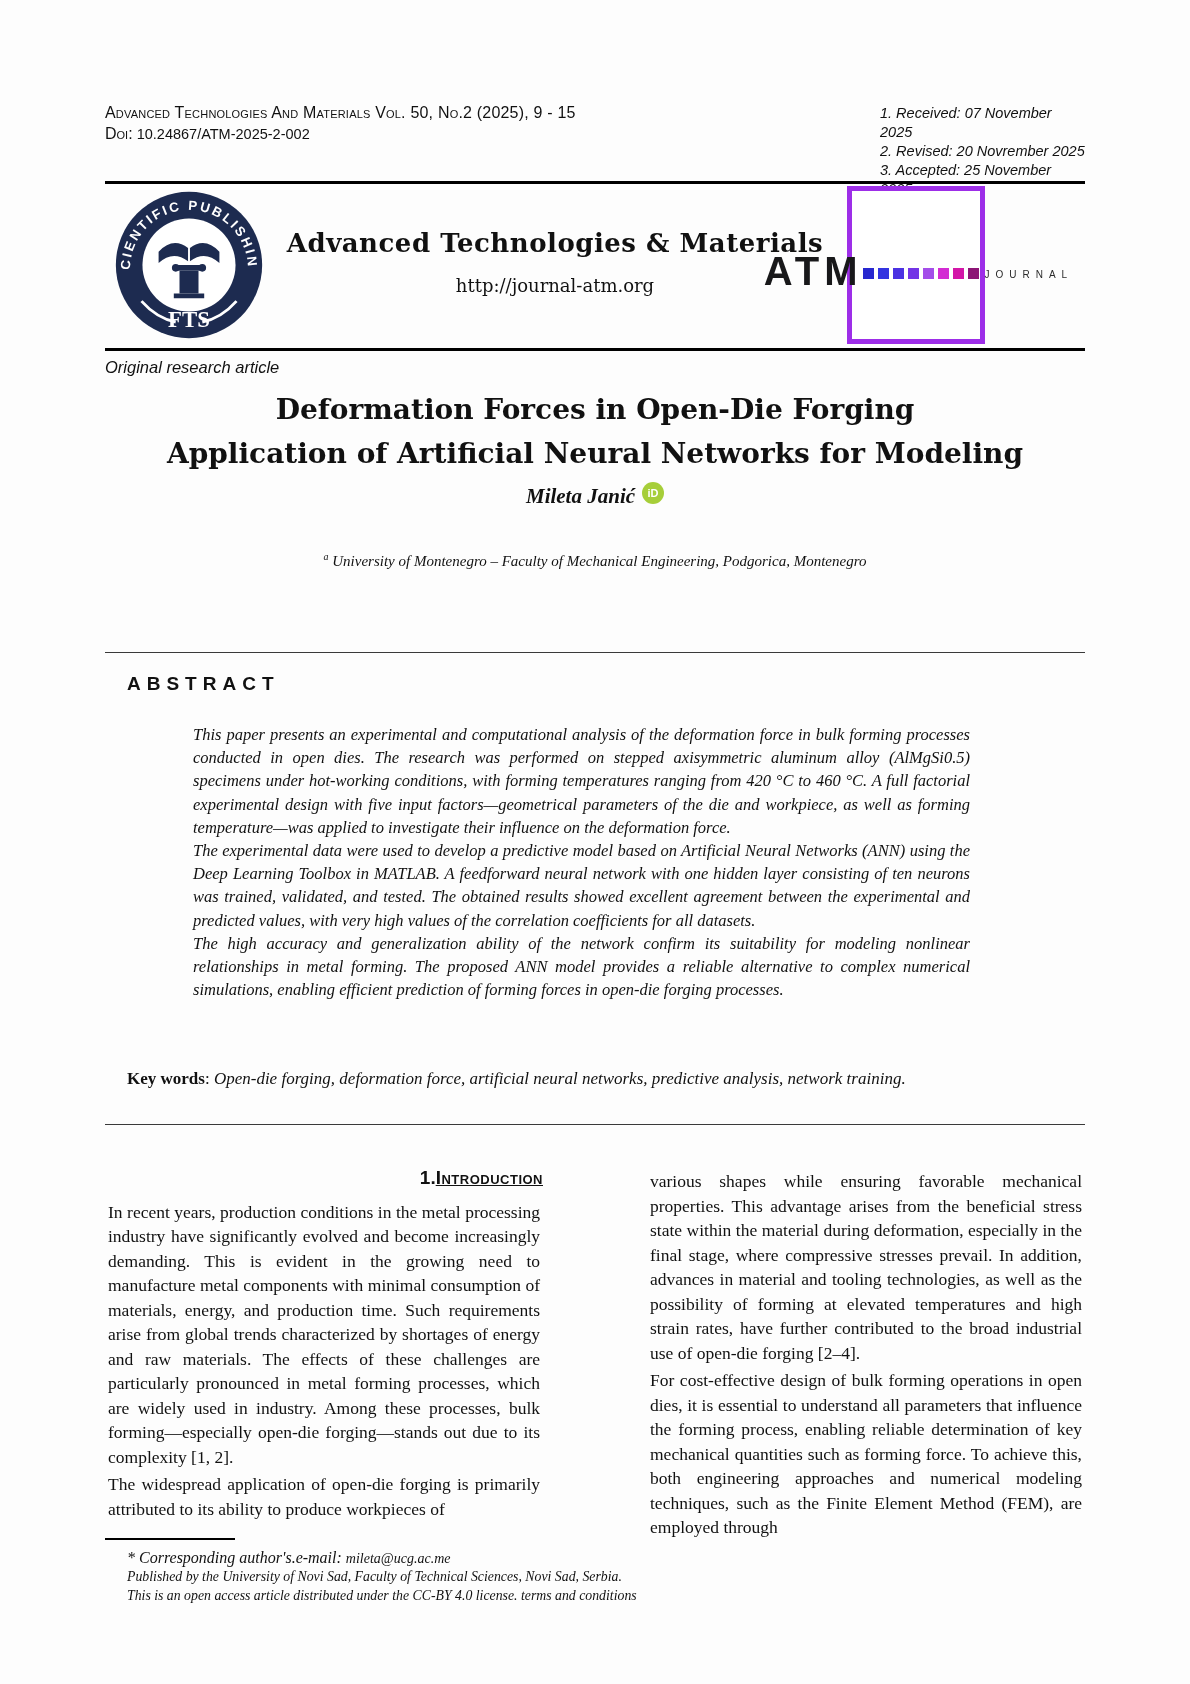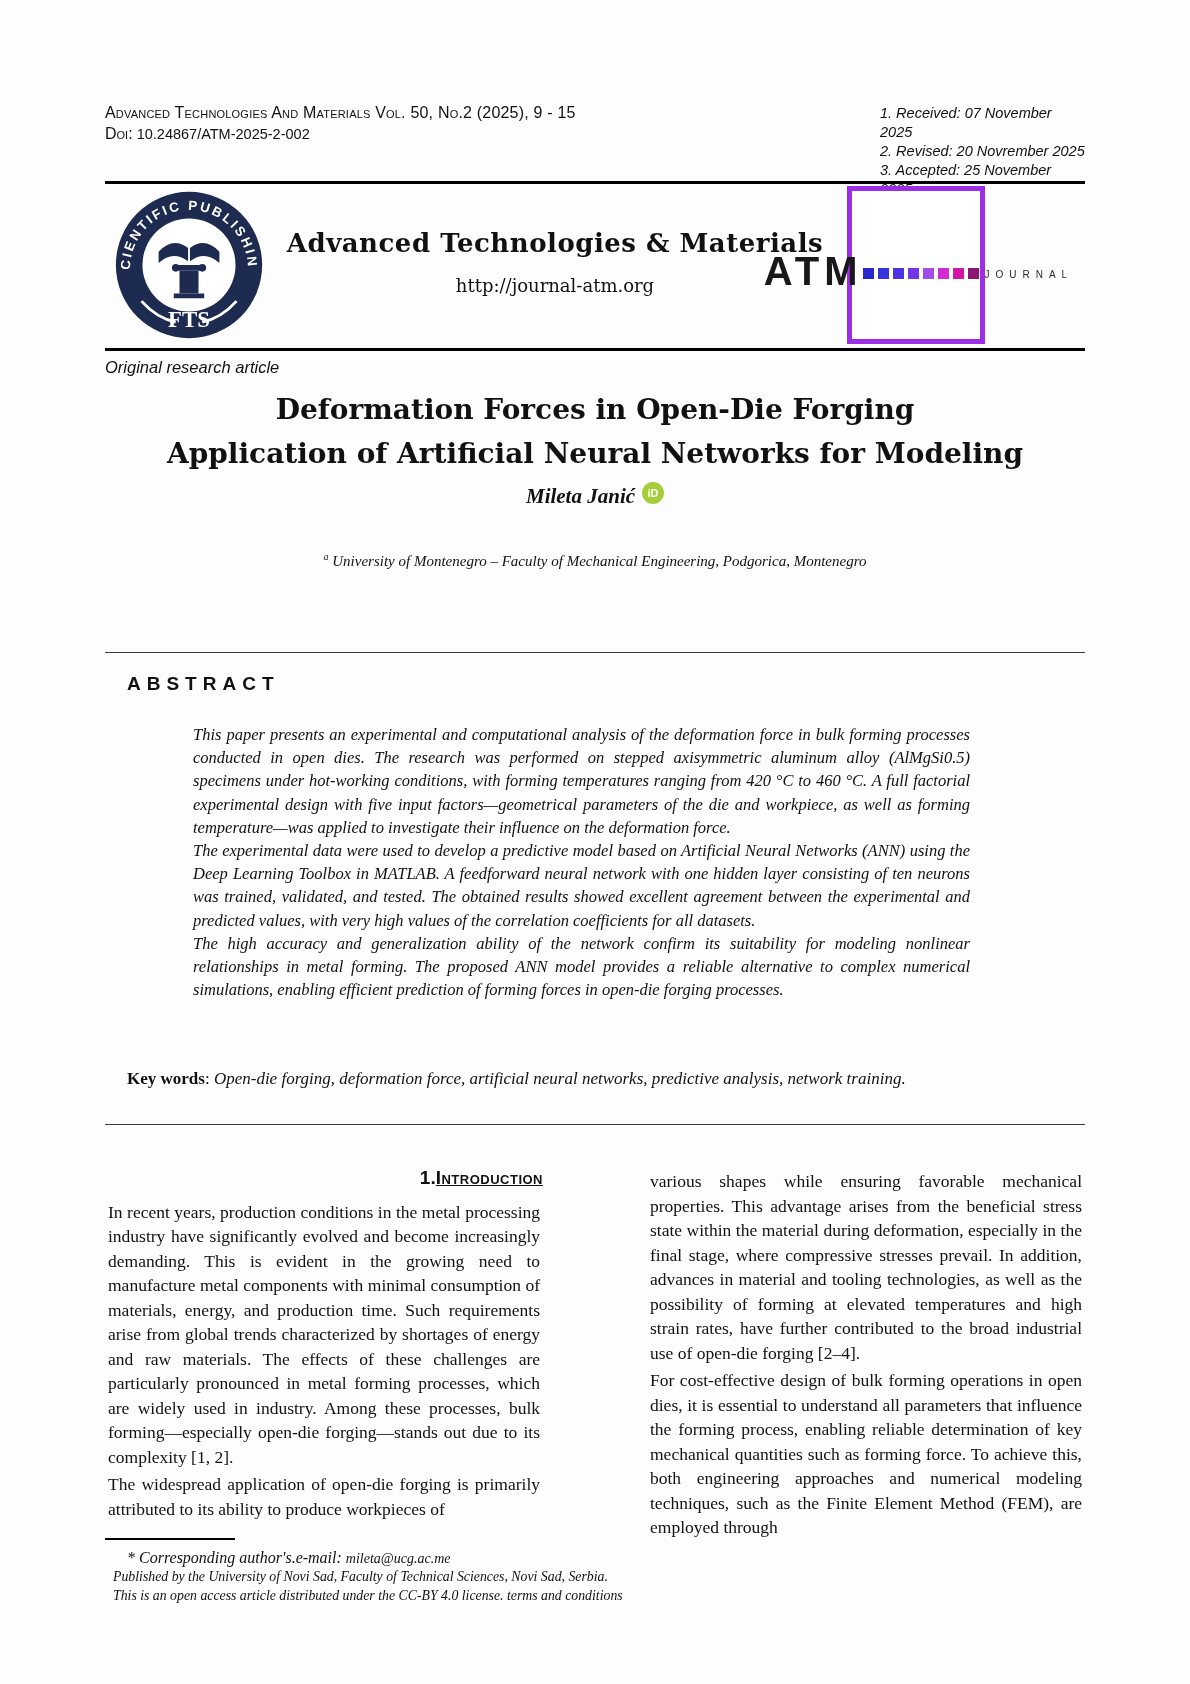--- a/index.html
+++ b/index.html
@@ -55,21 +55,21 @@
   .col{width:438px;font-size:17.5px;line-height:24.5px;text-align:justify;}
   .col p{margin:3px;}
   .sec-head{font-family:"Liberation Sans",sans-serif;font-weight:bold;font-size:19px;margin-bottom:9px;text-align:right;text-decoration:underline;}
   .sec-head .num{display:inline-block;width:48px;}
   .sec-head .lbl{font-variant:small-caps;letter-spacing:.5px;}
   
   .footnote{position:absolute;top:1538px;left:105px;width:620px;font-style:italic;}
   .fn-divider{width:130px;border-top:2.5px solid #000;margin-bottom:9px;}
   .fn-line1{font-size:16px;margin-left:22px;}
   .fn-line1 .email{font-size:14px;}
-  .fn-small{font-size:13.8px;line-height:19px;margin-left:8px;}
+  .fn-small{font-size:13.8px;line-height:19px;margin-left:22px;}
 </style>
 </head>
 <body>
 
 <div class="page">
 
   <div class="hdr">
     <div class="hdr-left">
       <div class="journal-line">Advanced Technologies And Materials Vol. 50, No.2 (2025), 9 - 15</div>
       <div class="doi-line">

